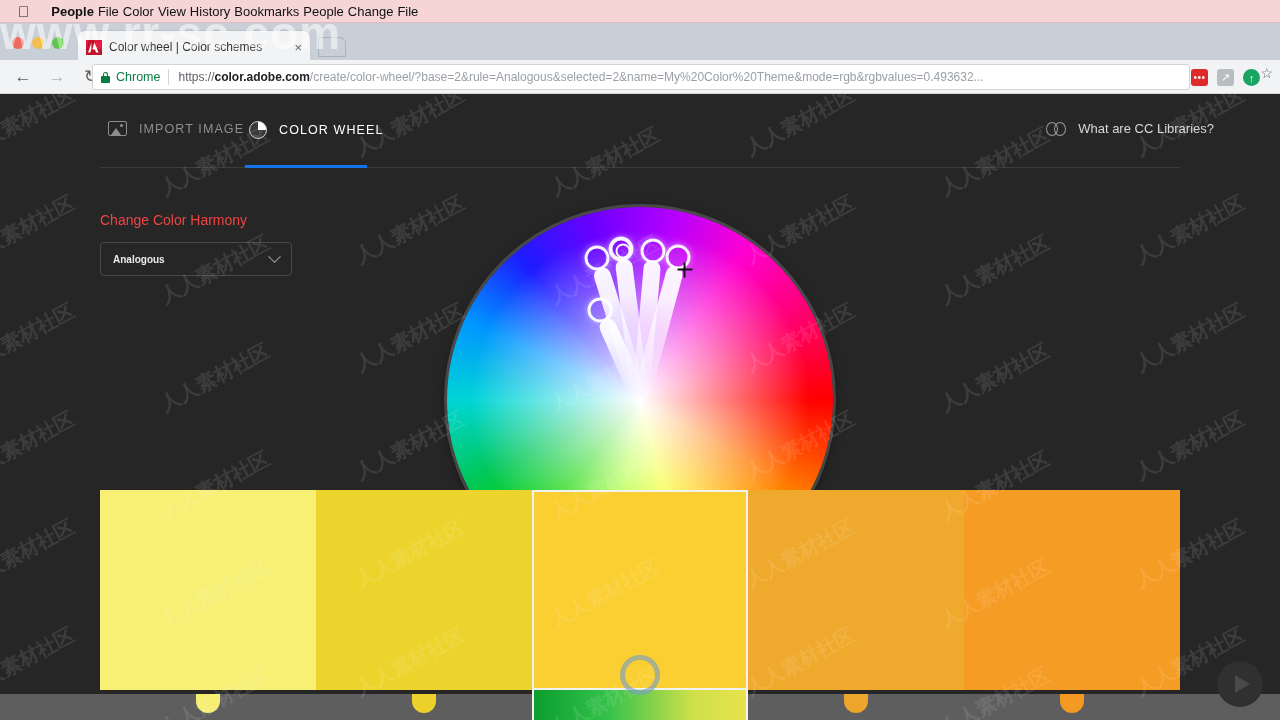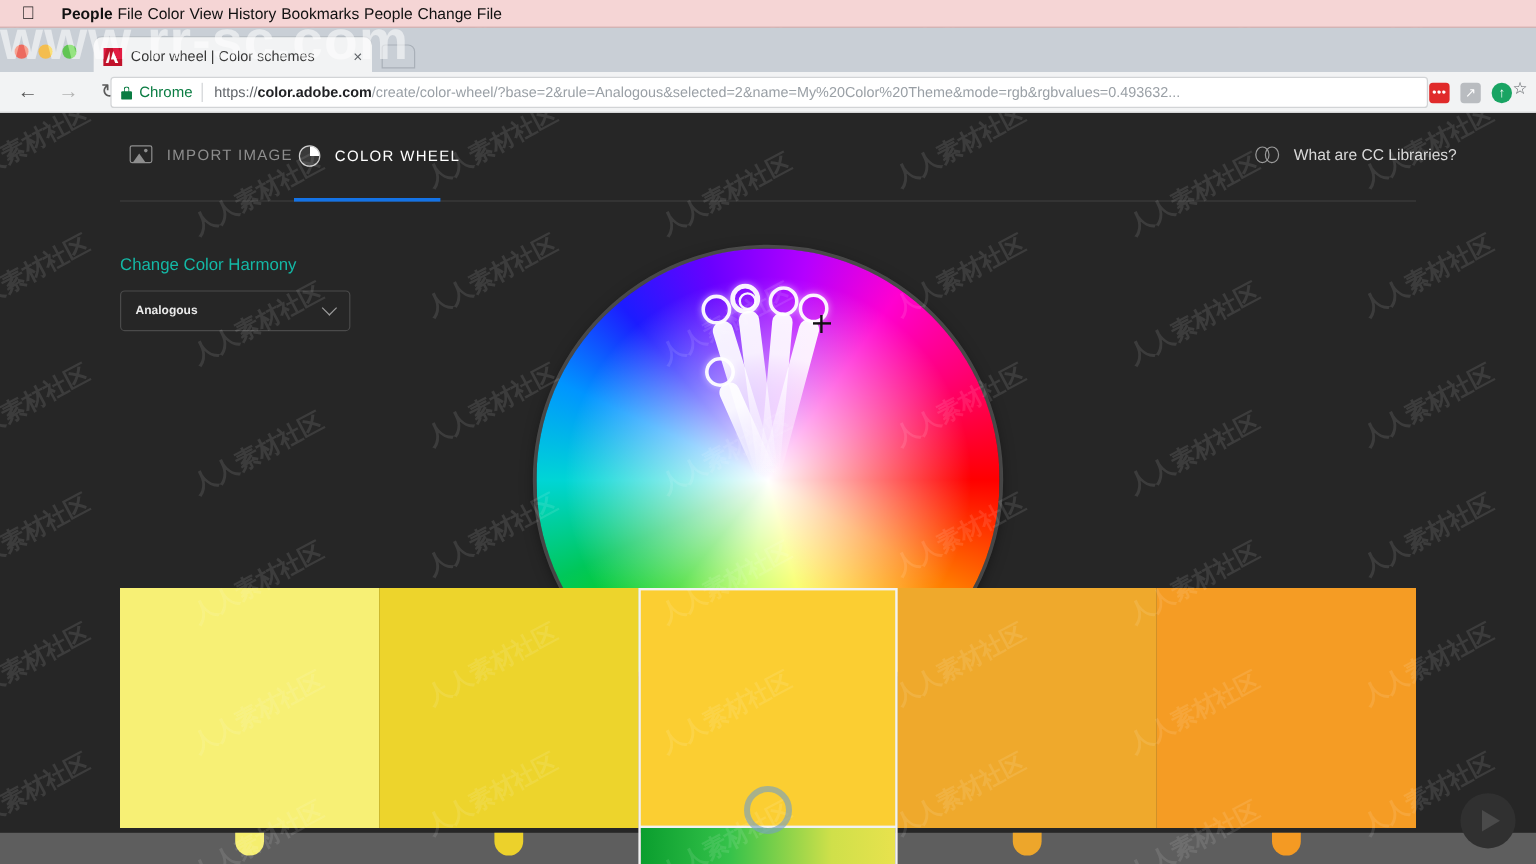--- a/index.html
+++ b/index.html
@@ -119,21 +119,21 @@
   .ico-wheel { width:18px; height:18px; border-radius:50%;
     background:conic-gradient(#ffffff 0deg 90deg,#3a3a3a 90deg 360deg);
     border:1px solid #cfcfcf; }
   .ico-cc { width:20px; height:14px; position:relative; }
   .ico-cc .l,.ico-cc .r{position:absolute;top:0;width:12px;height:14px;
     border:1.6px solid #9a9a9a;border-radius:50%;}
   .ico-cc .l{left:0;} .ico-cc .r{right:0;}
 
   .harmony-label {
     position:absolute; left:100px; top:118px;
-    font-size:14px; color:#14b8a6;
+    font-size:14px; color:#ef4444;
   }
   .harmony-select {
     position:absolute; left:100px; top:148px; width:192px; height:34px;
     border:1px solid #4a4a4a; border-radius:4px; background:transparent;
     display:flex; align-items:center; padding:0 12px;
   }
   .harmony-select .val { font-size:10px; color:#eaeaea; font-weight:bold; flex:1 1 auto;}
   .chev { width:9px; height:9px; border-right:1.6px solid #9c9c9c;
           border-bottom:1.6px solid #9c9c9c; transform:rotate(45deg) translate(-2px,-2px);}
 

